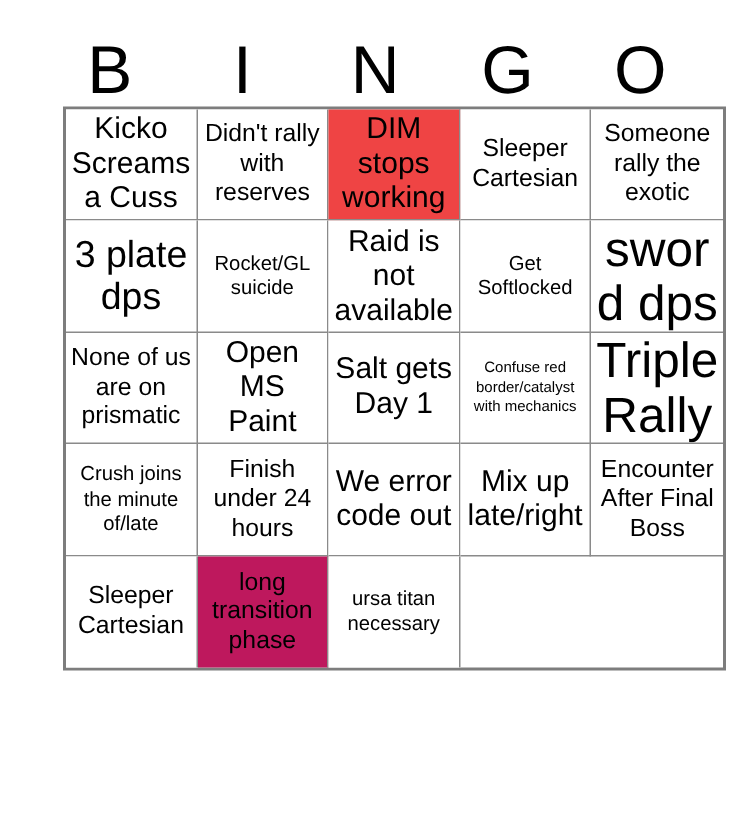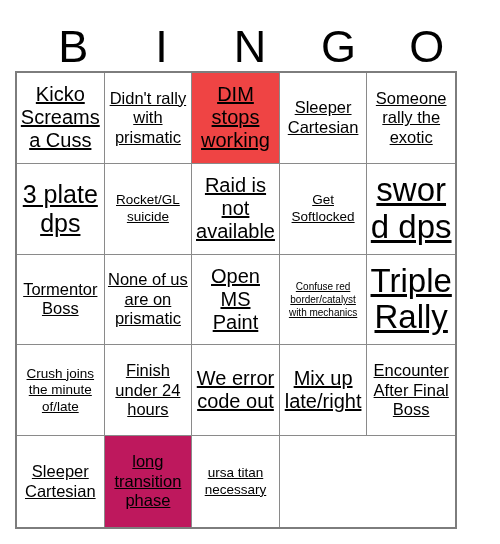--- a/index.html
+++ b/index.html
@@ -44,31 +44,30 @@
     font-weight: 400;
     letter-spacing: 0px;
     color: #000000;
     padding-bottom: 2px;
     box-sizing: border-box;
   }
 
   
   #bingo-grid {
     position: absolute;
-    left: 15px;
+    left: 42px;
     top: 71px;
     width: 442px;
-    height: 458px;
+    height: 376px;
     box-sizing: border-box;
     border: 2px solid #7d7d7d;
     display: grid;
     grid-template-columns: repeat(5, 1fr);
     grid-template-rows: repeat(5, 1fr);
     background: #ffffff;
-    text-decoration: underline;
   }
 
   .bingo-cell {
     box-sizing: border-box;
     border-right: 1px solid #8a8a8a;
     border-bottom: 1px solid #8a8a8a;
     display: flex;
     align-items: center;
     justify-content: center;
     text-align: center;
@@ -108,21 +107,21 @@
     <div class="header-letter">G</div>
     <div class="header-letter">O</div>
   </div>
 
   <div id="bingo-grid" style="border-color: rgb(125, 125, 125); background: rgb(255, 255, 255);">
 
     <div class="bingo-cell" style="border-right-color: rgb(138, 138, 138); border-bottom-color: rgb(138, 138, 138); background: rgb(255, 255, 255);">
         <span class="cell-text fs-lg">Kicko Screams a Cuss</span>
       </div>
     <div class="bingo-cell" style="border-right-color: rgb(138, 138, 138); border-bottom-color: rgb(138, 138, 138); background: rgb(255, 255, 255);">
-        <span class="cell-text fs-md">Didn't rally with prismatic</span>
+        <span class="cell-text fs-md">Didn't rally with reserves</span>
       </div>
     <div class="bingo-cell" style="border-right-color: rgb(138, 138, 138); border-bottom-color: rgb(138, 138, 138); background: #ef4444;">
         <span class="cell-text fs-lg">DIM stops working</span>
       </div>
     <div class="bingo-cell" style="border-right-color: rgb(138, 138, 138); border-bottom-color: rgb(138, 138, 138); background: rgb(255, 255, 255);">
         <span class="cell-text fs-md">Sleeper Cartesian</span>
       </div>
     <div class="bingo-cell" style="border-bottom-color: rgb(138, 138, 138); background: rgb(255, 255, 255);">
         <span class="cell-text fs-md">Someone rally the exotic</span>
       </div>
@@ -137,27 +136,27 @@
         <span class="cell-text fs-lg">Raid is not available</span>
       </div>
     <div class="bingo-cell" style="border-right-color: rgb(138, 138, 138); border-bottom-color: rgb(138, 138, 138); background: rgb(255, 255, 255);">
         <span class="cell-text fs-sm">Get Softlocked</span>
       </div>
 
     <div class="bingo-cell" style="border-right-color: rgb(138, 138, 138); border-bottom-color: rgb(138, 138, 138); background: rgb(255, 255, 255);">
         <span class="cell-text fs-xxl">sword dps</span>
       </div>
     <div class="bingo-cell" style="border-right-color: rgb(138, 138, 138); border-bottom-color: rgb(138, 138, 138); background: rgb(255, 255, 255);">
-        <span class="cell-text fs-md">Tormentor Boss</span>
-      </div>
-    <div class="bingo-cell" style="border-right-color: rgb(138, 138, 138); border-bottom-color: rgb(138, 138, 138); background: rgb(255, 255, 255);">
         <span class="cell-text fs-md">None of us are on prismatic</span>
       </div>
     <div class="bingo-cell" style="border-right-color: rgb(138, 138, 138); border-bottom-color: rgb(138, 138, 138); background: rgb(255, 255, 255);">
         <span class="cell-text fs-lg">Open MS Paint</span>
+      </div>
+    <div class="bingo-cell" style="border-bottom-color: rgb(138, 138, 138); background: rgb(255, 255, 255);">
+        <span class="cell-text fs-lg">Salt gets Day 1</span>
       </div>
 
     <div class="bingo-cell" style="border-right-color: rgb(138, 138, 138); border-bottom-color: rgb(138, 138, 138); background: rgb(255, 255, 255);">
         <span class="cell-text fs-xs">Confuse red border/catalyst with mechanics</span>
       </div>
     <div class="bingo-cell" style="border-right-color: rgb(138, 138, 138); border-bottom-color: rgb(138, 138, 138); background: rgb(255, 255, 255);">
         <span class="cell-text fs-xxl">Triple Rally</span>
       </div>
     <div class="bingo-cell" style="border-right-color: rgb(138, 138, 138); border-bottom-color: rgb(138, 138, 138); background: rgb(255, 255, 255);">
         <span class="cell-text fs-sm">Crush joins the minute of/late</span>

